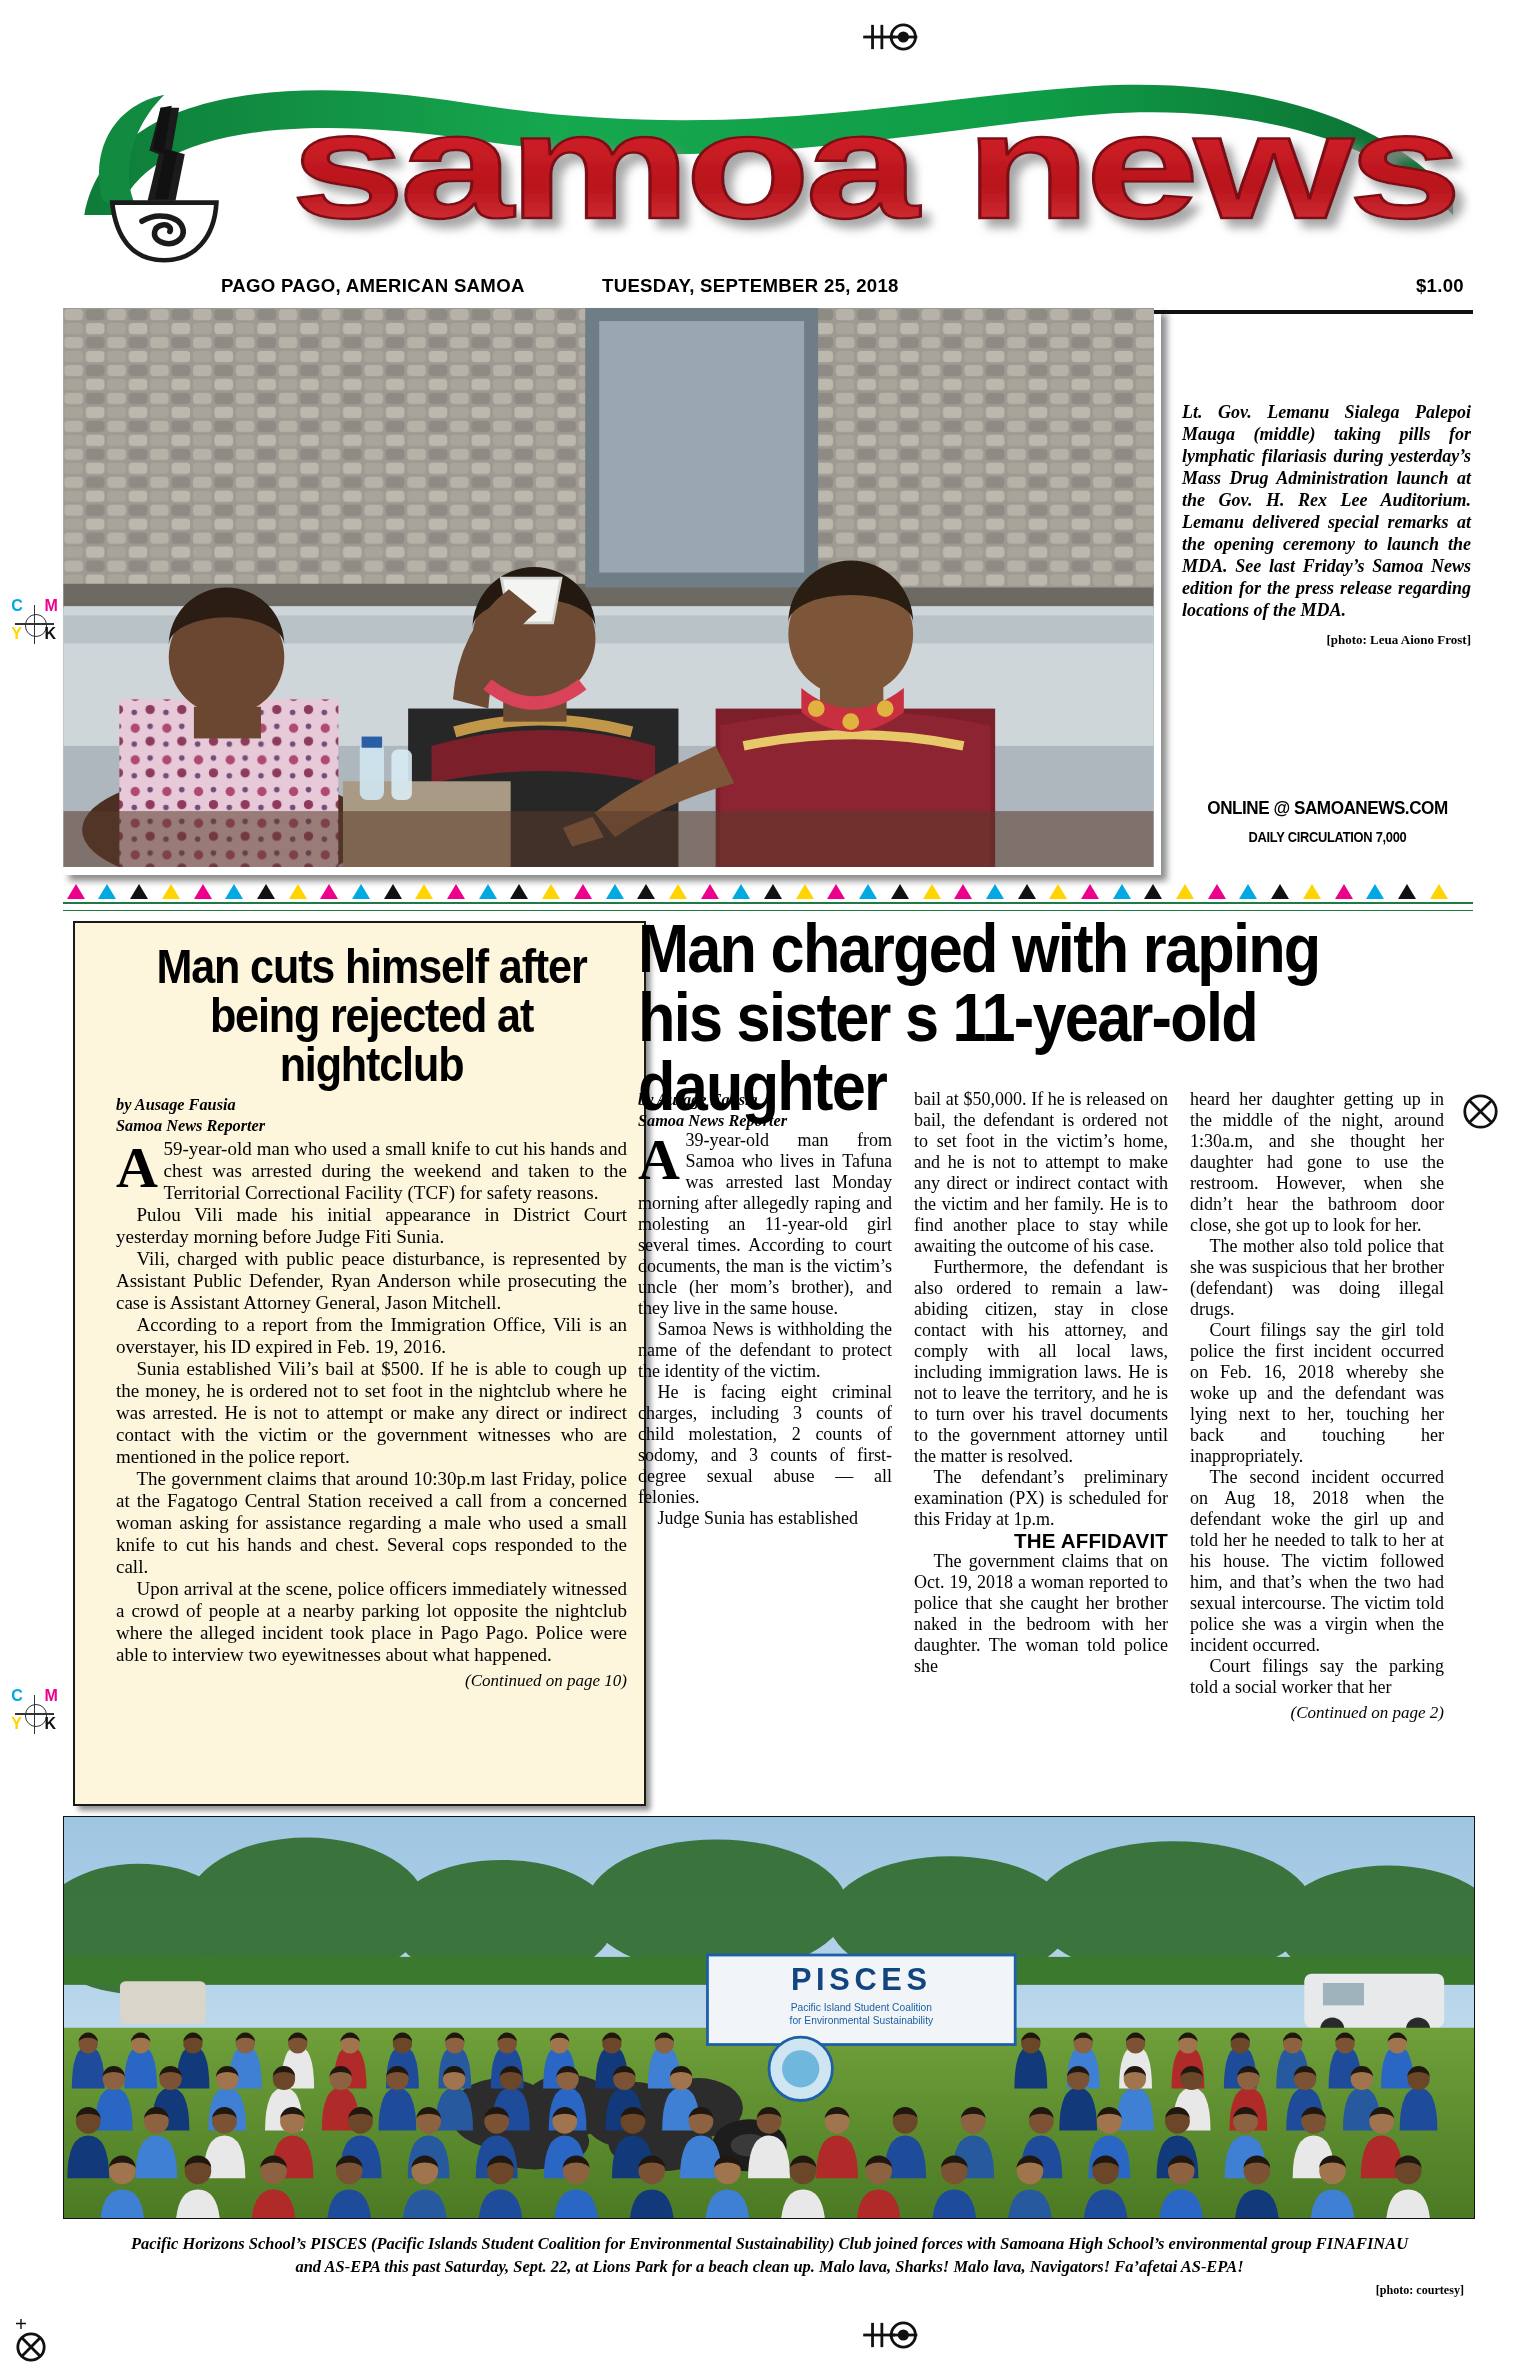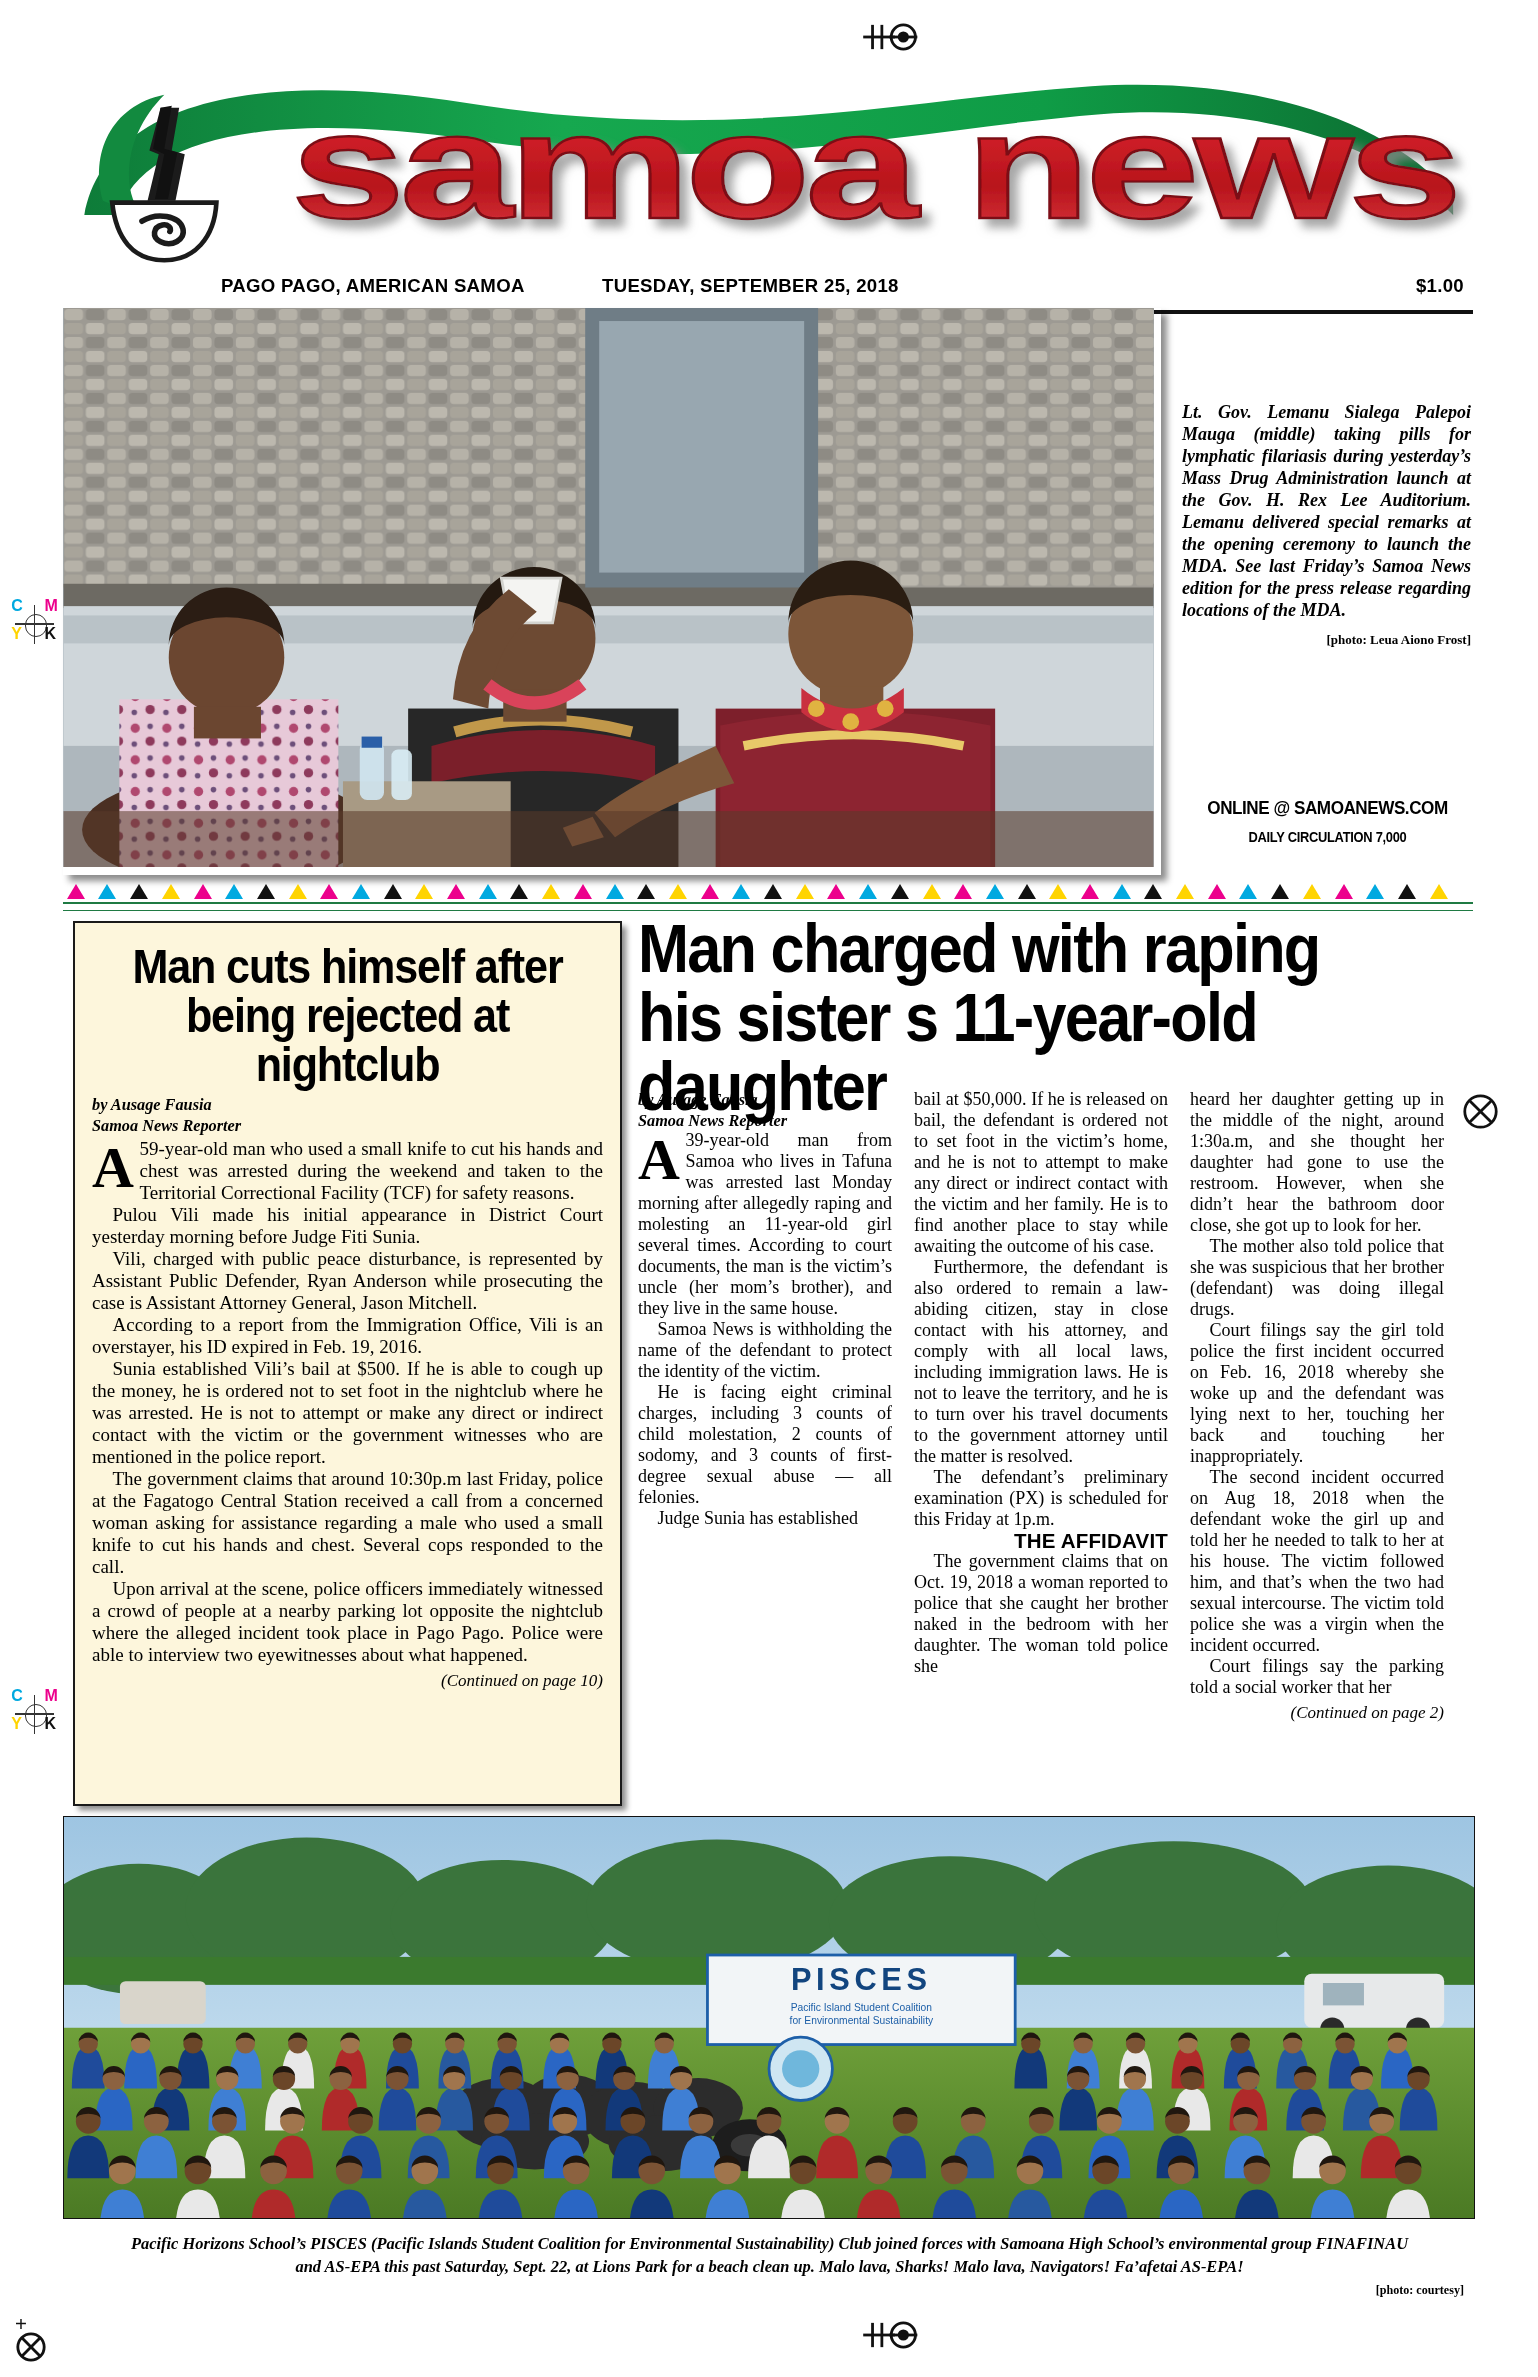--- a/index.html
+++ b/index.html
@@ -62,21 +62,21 @@
   
   .tri-bar{position:absolute;left:63px;top:884px;width:1410px;height:15px;}
   .tri{position:absolute;top:0;width:0;height:0;
        border-left:9.3px solid transparent;border-right:9.3px solid transparent;
        border-bottom:15px solid #000;}
   .rules{position:absolute;left:63px;top:902px;width:1410px;height:11.2px;}
   .rules i{position:absolute;left:0;width:100%;height:1.9px;background:#1f7a43;display:block;}
 
   
   .leftbox{position:absolute;left:73px;top:921px;width:545px;height:881px;
-    background:#fdf6dc;border:2.8px solid #1a1a1a;box-shadow:4.7px 4.7px 5.6px rgba(0,0,0,.45);}
+    background:#fdf6dc;border:2.8px solid #1a1a1a;box-shadow:4.7px 4.7px 5.6px rgba(0,0,0,.45);padding-left:24px;}
   .lb-inner{padding:13px 17px 9.3px 17px;}
   .hl-left{font-family:"Liberation Sans",sans-serif;font-weight:bold;
     font-size:49px;line-height:49px;text-align:center;letter-spacing:-1.3px;
     transform:scaleX(.88);transform-origin:50% 0;margin:5.6px 0 5.6px 0;}
   .byline{font-family:"Liberation Serif",serif;font-weight:bold;font-style:italic;
     font-size:17.7px;line-height:20.5px;transform:scaleX(.92);transform-origin:0 0;}
   .body-l{font-size:19px;line-height:22px;text-align:justify;
     text-justify:inter-word;hyphens:auto;margin-top:2.8px;}
   .body-l p{margin:0;text-indent:20.5px;}
   .body-l p.first{text-indent:0;}

